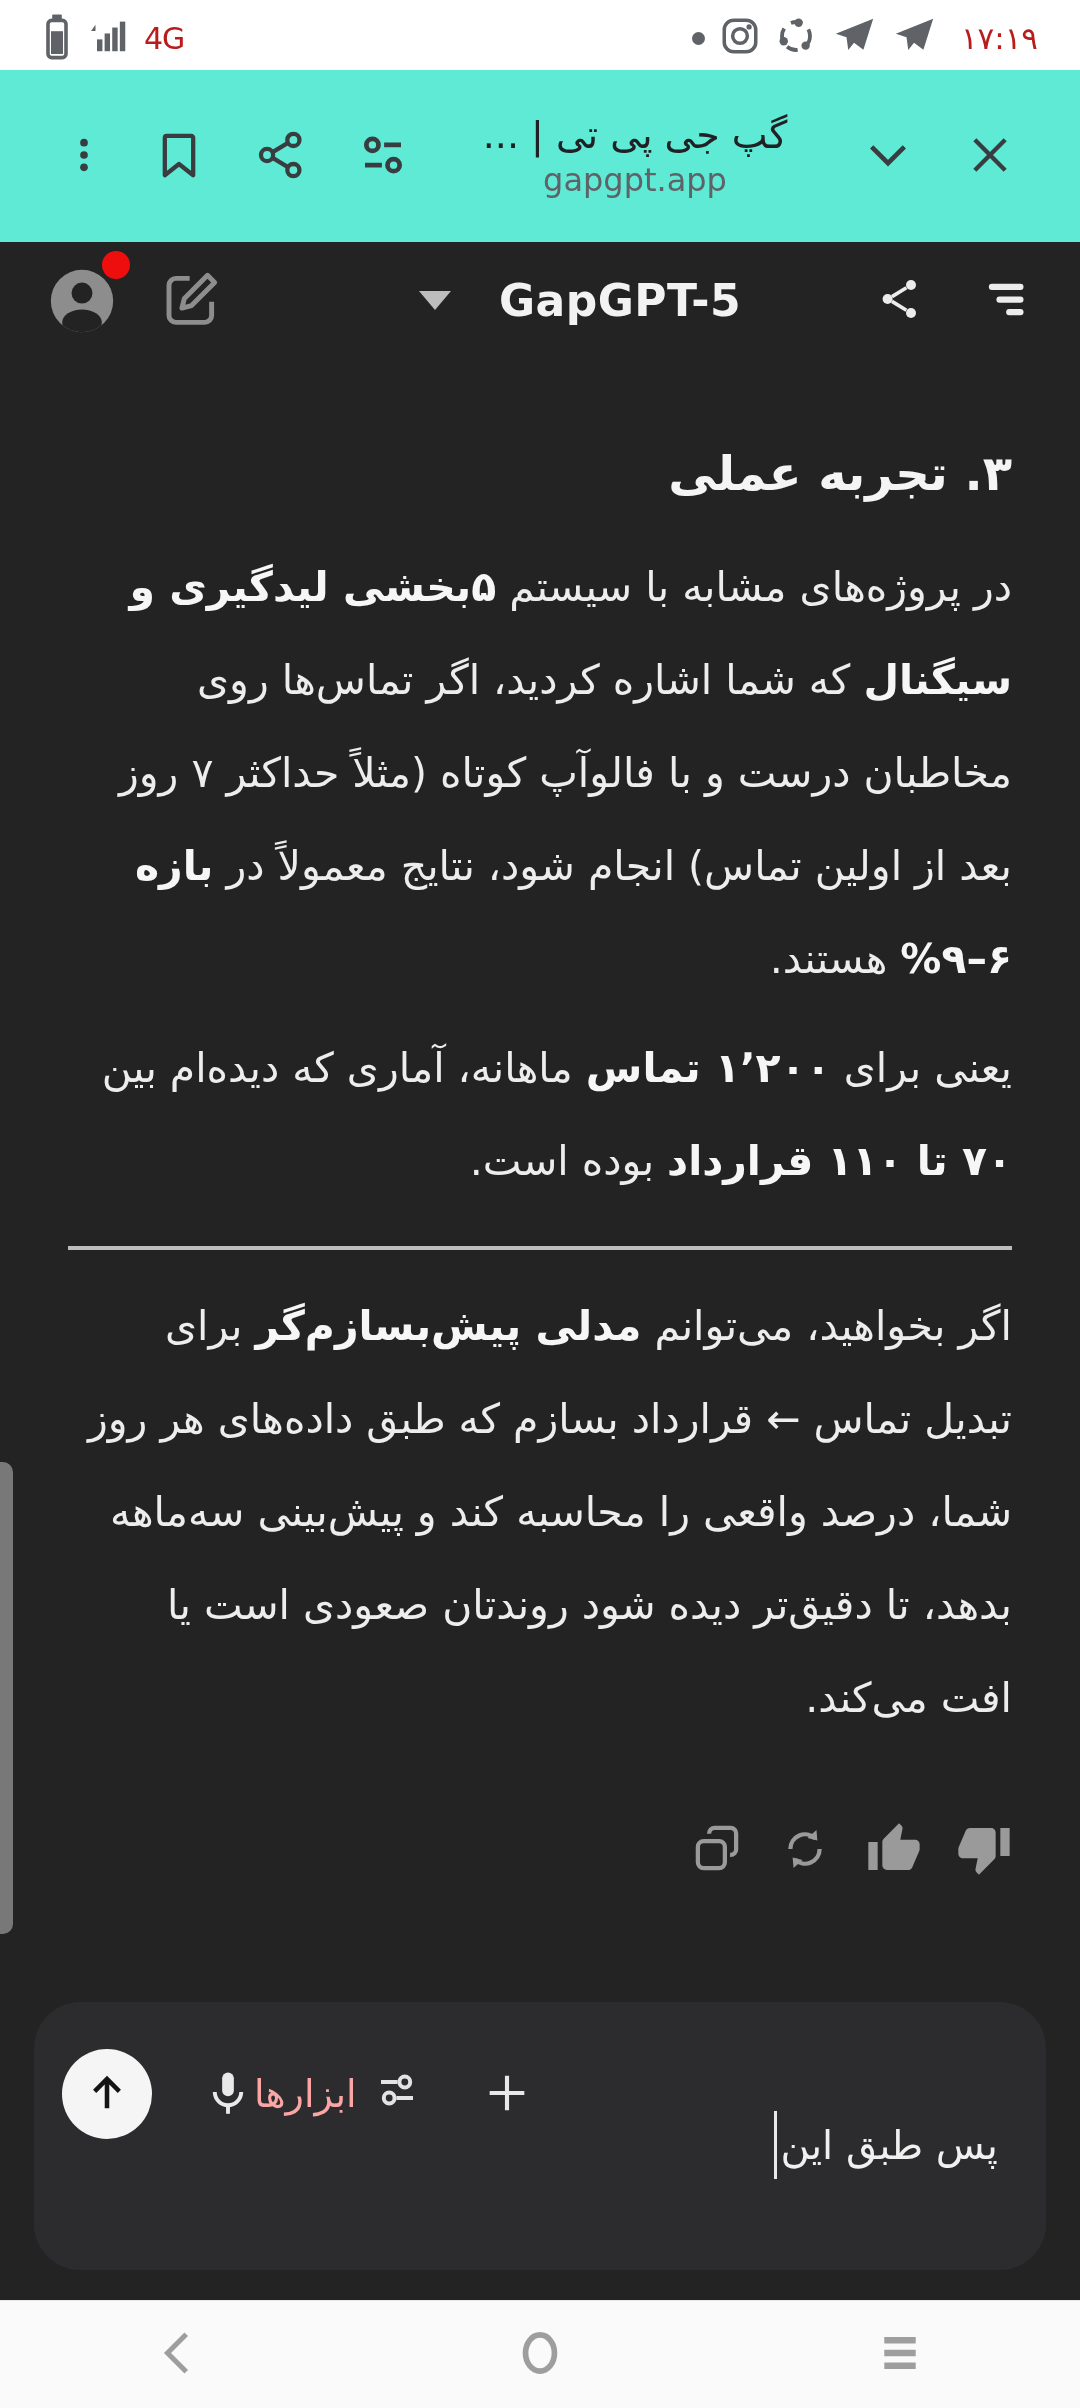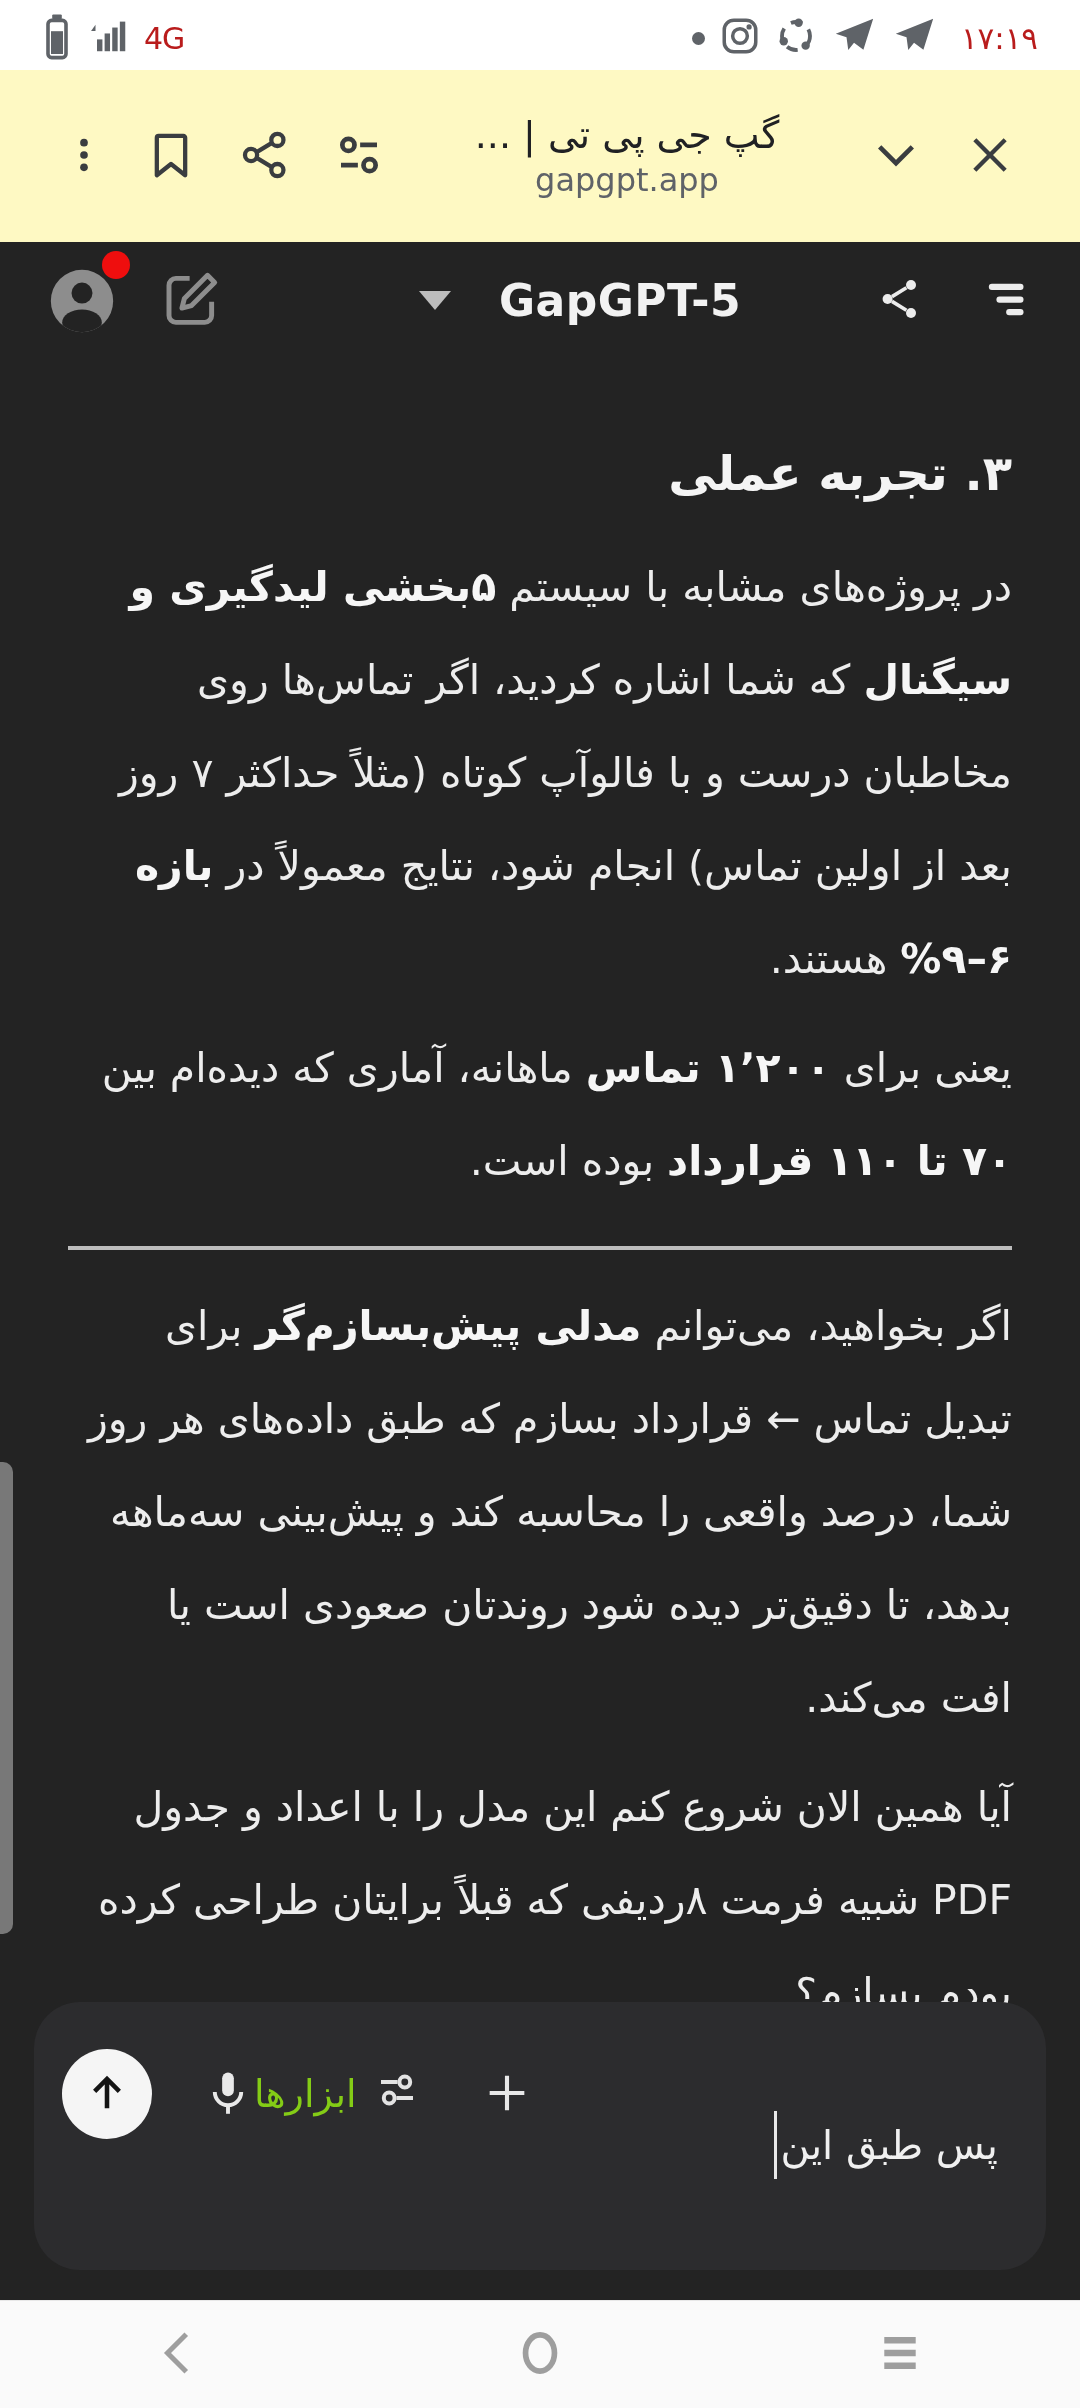--- a/index.html
+++ b/index.html
@@ -9,22 +9,22 @@
 
   
   .status-bar { position:absolute; top:0; left:0; right:0; height:70px; background:#ffffff;
     display:flex; align-items:center; justify-content:space-between; padding:6px 42px 0 42px; }
   .sb-left, .sb-right { display:flex; align-items:center; gap:14px; color:#b91c1c; }
   .sb-net { font-size:30px; font-weight:500; letter-spacing:-1px; }
   .sb-time { font-size:31px; margin-left:10px; }
   .sb-dot { width:13px; height:13px; border-radius:50%; background:#5f6368; }
 
   
-  .browser-bar { position:absolute; top:70px; left:0; right:0; height:172px; background:#fef9c3;
-    display:flex; align-items:center; padding:0 44px; }
+  .browser-bar { position:absolute; top:70px; left:0; right:0; height:172px; background:#5eead4;
+    display:flex; align-items:center; padding:0 44px; gap:8px; }
   .bb-btn { background:none; border:none; display:flex; align-items:center; justify-content:center; padding:0 20px; }
   .bb-title-wrap { flex:1; display:flex; flex-direction:column; align-items:center; gap:4px; min-width:0; }
   .bb-title { font-size:38px; color:#202124; direction:rtl; white-space:nowrap; }
   .bb-url { font-size:32px; color:#5f6368; }
 
   
   .app { position:absolute; top:242px; left:0; right:0; bottom:108px; background:#232323; overflow:hidden; }
   .app-header { display:flex; padding:24px 48px 0 48px; }
   .ah-left { display:flex; align-items:center; gap:42px; width:280px; }
   .ah-center { flex:1; display:flex; align-items:center; justify-content:center; gap:48px; }
@@ -47,21 +47,21 @@
   
   .scroll-thumb { position:absolute; left:0; top:1462px; width:13px; height:472px; background:#787878; border-radius:0 10px 10px 0; z-index:5; }
 
   
   .composer { position:absolute; left:34px; right:34px; bottom:30px; height:268px; background:#2c2c2e;
     border-radius:46px; direction:rtl; display:flex; flex-direction:row; justify-content:space-between;
     padding:42px 48px 24px 28px; }
   .draft { font-size:40px; color:#f0f0f0; display:flex; align-items:center; }
   .cursor { display:inline-block; width:3px; height:68px; background:#e9e9e9; margin:0 3px; }
   .composer-row { display:flex; align-items:center; height:100px; }
-  .tools-btn { display:flex; align-items:center; gap:16px; background:none; border:none; color:#84cc16;
+  .tools-btn { display:flex; align-items:center; gap:16px; background:none; border:none; color:#fca5a5;
     font-size:38px; margin-right:60px; font-family:inherit; }
   .row-spacer { flex:1; }
   .mic-btn { margin-left:50px; }
   .send-btn { width:90px; height:90px; border-radius:50%; background:#f5f5f5; border:none;
     display:flex; align-items:center; justify-content:center; }
 
   
   .navbar { position:absolute; left:0; right:0; bottom:0; height:108px; background:#fafafa;
     display:flex; align-items:center; border-top:1px solid #e8e8e8; }
   .nav-cell { flex:1; display:flex; justify-content:center; }
@@ -236,21 +236,20 @@
         </button>
       </div>
     </div>
 
     <section class="chat">
       <h2>۳. تجربه عملی</h2>
       <p><span>در پروژه‌های مشابه با سیستم </span><span class="b">۵بخشی لیدگیری و سیگنال</span><span> که شما اشاره کردید، اگر تماس‌ها روی مخاطبان درست و با فالوآپ کوتاه (مثلاً حداکثر ۷ روز بعد از اولین تماس) انجام شود، نتایج معمولاً در </span><span class="b">بازه ۶–۹%</span><span> هستند.</span></p>
       <p><span>یعنی برای </span><span class="b">۱٬۲۰۰ تماس</span><span> ماهانه، آماری که دیده‌ام بین </span><span class="b">۷۰ تا ۱۱۰ قرارداد</span><span> بوده است.</span></p>
       <hr>
       <p><span>اگر بخواهید، می‌توانم </span><span class="b">مدلی پیش‌بسازم‌گر</span><span> برای تبدیل تماس ← قرارداد بسازم که طبق داده‌های هر روز شما، درصد واقعی را محاسبه کند و پیش‌بینی سه‌ماهه بدهد، تا دقیق‌تر دیده شود روندتان صعودی است یا افت می‌کند.</span></p>
-      <p><span>آیا همین الان شروع کنم این مدل را با اعداد و جدول PDF شبیه فرمت ۸ردیفی که قبلاً برایتان طراحی کرده بودم بسازم؟</span></p>
 
       <div class="actions">
         <button class="icon-btn">
           <span>
             <svg width="54" height="54" viewBox="0 0 24 24" fill="none" stroke="#9a9a9a" stroke-width="1.9">
                 <rect x="3.5" y="8.5" width="12" height="12" rx="2.6"></rect>
                 <path d="M8.5 5.2v-.2a2.4 2.4 0 0 1 2.4-2.4h7.2a2.4 2.4 0 0 1 2.4 2.4v7.2a2.4 2.4 0 0 1-2.4 2.4h-.3"></path>
               </svg>
           </span>
         </button>

